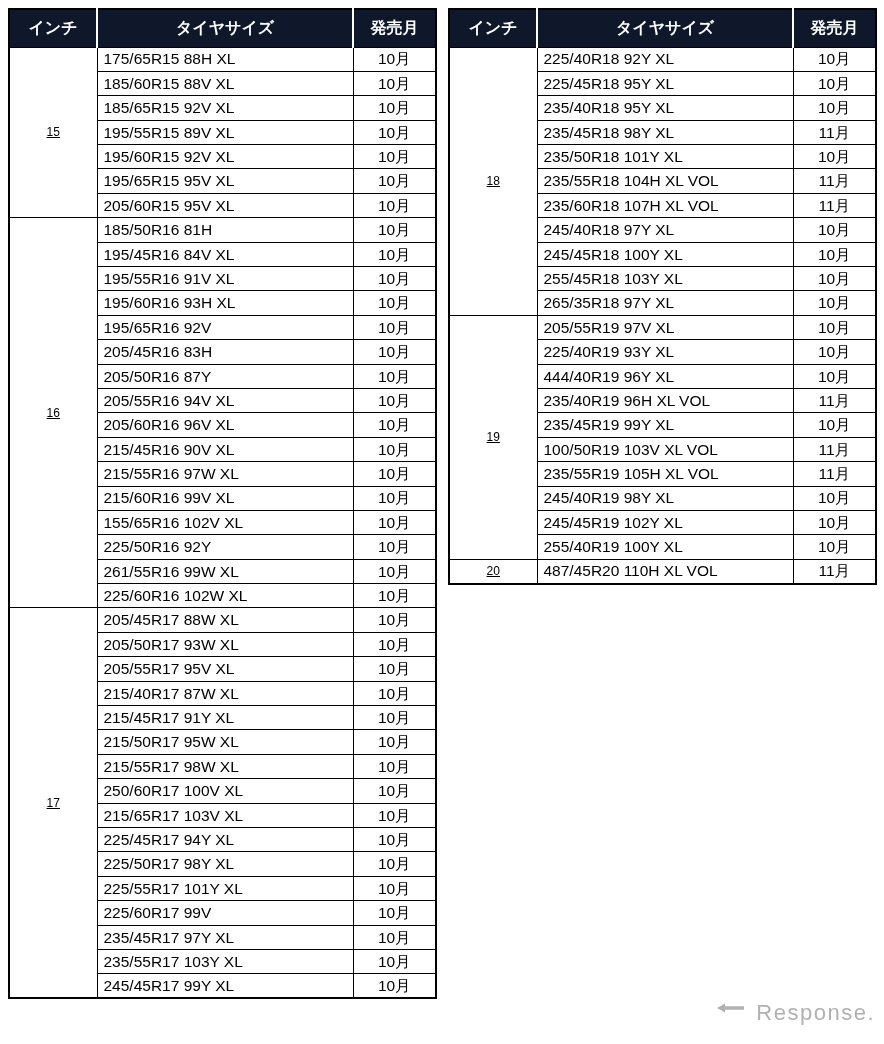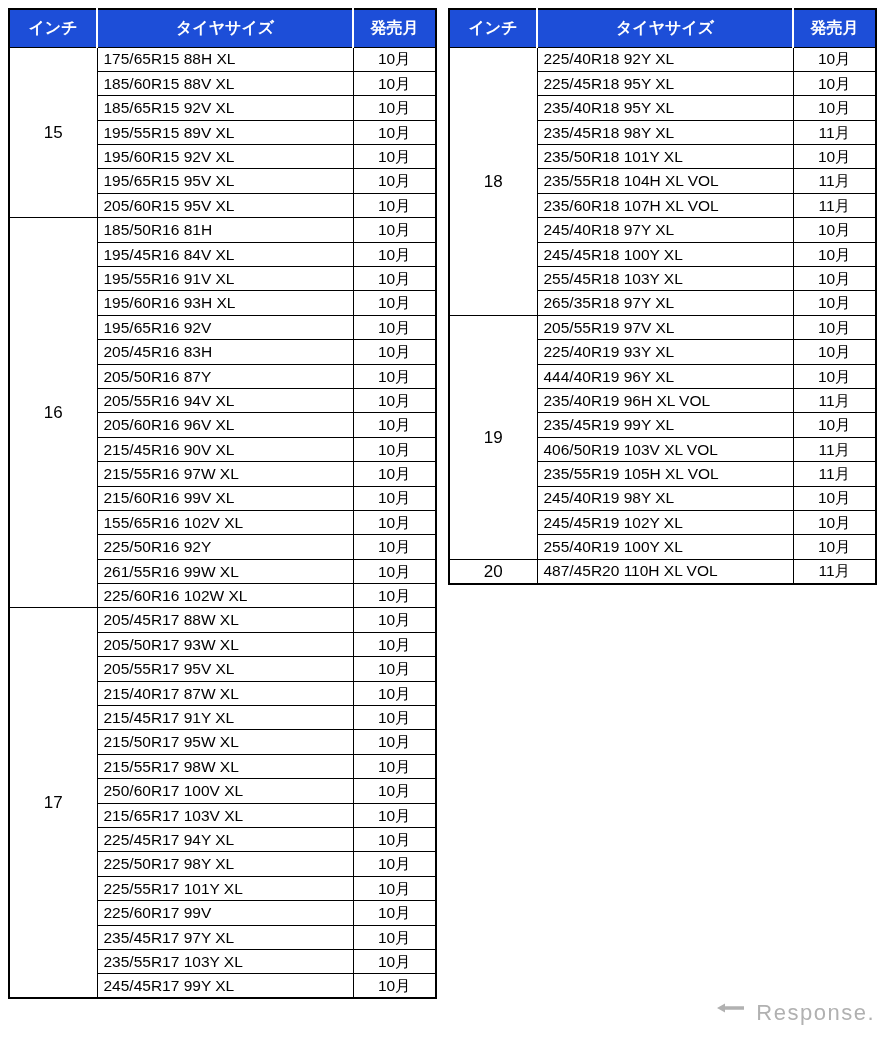--- a/index.html
+++ b/index.html
@@ -18,41 +18,41 @@
     position: absolute;
     top: 8px;
     border: 2px solid #000;
   }
   #table-left  { left: 8px;  width: 427px; }
   #table-right { left: 448px; width: 428px; }
   .tire-table col.c-inch  { width: 88px; }
   .tire-table col.c-size  { width: 256px; }
   .tire-table col.c-month { width: 83px; }
   .tire-table th {
-    background: #1d4ed8;
+    background: #0f172a;
     color: #ffffff;
     font-weight: bold;
     font-size: 16px;
     height: 38px;
     text-align: center;
     padding: 0;
   }
   .tire-table th + th { border-left: 2px solid #ffffff; }
   .tire-table td {
     border: 1px solid #000;
     height: 24.4px;
     font-size: 15.5px;
     color: #000;
     padding: 0;
     line-height: 1;
     white-space: nowrap;
     overflow: hidden;
   }
   .tire-table td.size  { text-align: left; padding-left: 6px; }
-  .tire-table td.inch  { text-align: center; font-size: 17px; }
+  .tire-table td.inch  { text-align: center; font-size: 12px; text-decoration: underline; }
   .tire-table td.month { text-align: center; }
   .footnote {
     position: absolute;
     left: 7px;
     top: 1059px;
     font-size: 20px;
     font-weight: bold;
     color: #8b5cf6;
     letter-spacing: 0.5px;
   }
@@ -329,21 +329,21 @@
       </tr>
       <tr>
         <td class="size">235/40R19 96H XL VOL</td>
         <td class="month">11月</td>
       </tr>
       <tr>
         <td class="size">235/45R19 99Y XL</td>
         <td class="month">10月</td>
       </tr>
       <tr>
-        <td class="size">406/50R19 103V XL VOL</td>
+        <td class="size">100/50R19 103V XL VOL</td>
         <td class="month">11月</td>
       </tr>
       <tr>
         <td class="size">235/55R19 105H XL VOL</td>
         <td class="month">11月</td>
       </tr>
       <tr>
         <td class="size">245/40R19 98Y XL</td>
         <td class="month">10月</td>
       </tr>

